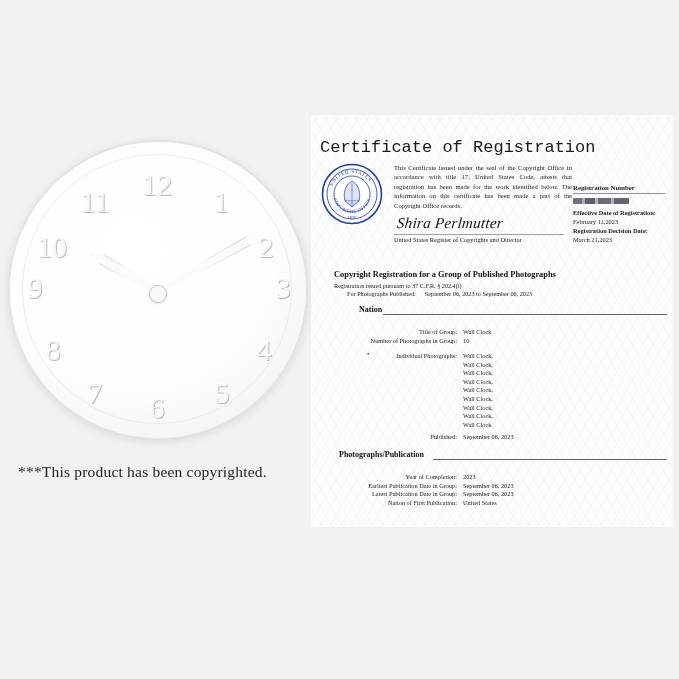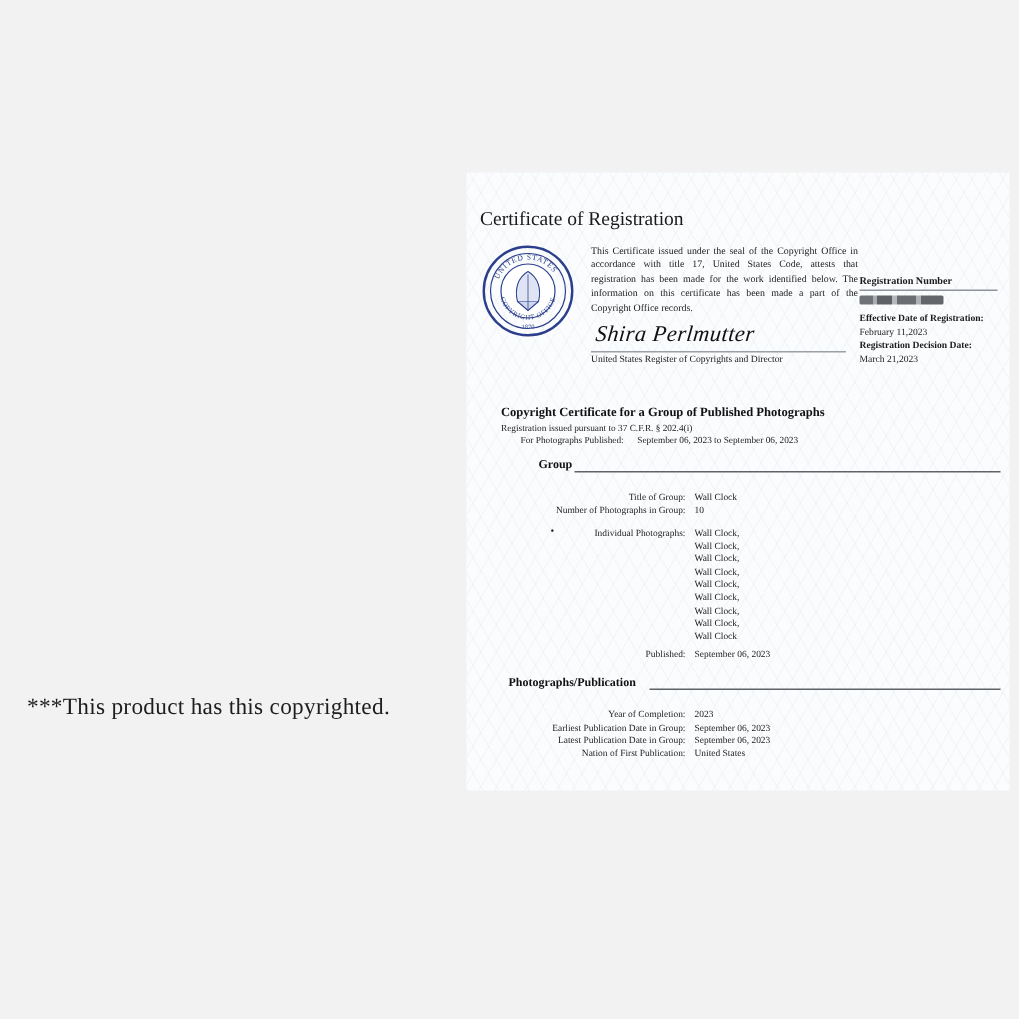--- a/index.html
+++ b/index.html
@@ -118,22 +118,22 @@
     background:
       repeating-linear-gradient(60deg, rgba(210,220,228,0.16) 0 1px, transparent 1px 9px),
       repeating-linear-gradient(-60deg, rgba(210,220,228,0.16) 0 1px, transparent 1px 9px),
       #fbfcfd;
     color: #131a22;
   }
   .cert-title {
     position: absolute;
     left: 9px;
     top: 23px;
-    font-family: Liberation Serif, serif;
-    font-size: 13px;
+    font-family: Liberation Mono, monospace;
+    font-size: 17px;
     color: #1a1a1a;
   }
 
   .seal {
     position: absolute;
     left: 10px;
     top: 48px;
     width: 62px;
     height: 62px;
   }
@@ -237,23 +237,44 @@
     position: absolute;
     font-size: 7px;
     color: #1b1b1b;
   }
 </style>
 </head>
 <body>
 
 <div class="page">
 
+  <div class="clock-wrap">
+    <div class="clock-face"></div>
+    <div class="clock-inner-ring"></div>
+
+    <div class="num" style="left:126px; top:30px;">12</div>
+    <div class="num" style="left:190px; top:47px;">1</div>
+    <div class="num" style="left:235px; top:92px;">2</div>
+    <div class="num" style="left:252px; top:133px;">3</div>
+    <div class="num" style="left:233px; top:195px;">4</div>
+    <div class="num" style="left:191px; top:238px;">5</div>
+    <div class="num" style="left:126px; top:253px;">6</div>
+    <div class="num" style="left:64px; top:238px;">7</div>
+    <div class="num" style="left:22px; top:195px;">8</div>
+    <div class="num" style="left:4px; top:133px;">9</div>
+    <div class="num" style="left:21px; top:92px;">10</div>
+    <div class="num" style="left:64px; top:47px;">11</div>
+
+    <div class="hand hand-min"></div>
+    <div class="hand hand-hour"></div>
+    <div class="hand-cap"></div>
+  </div>
 
   <div class="caption">
-    <div>***This product has this copyrighted.</div>
+    <div>***This product has been copyrighted.</div>
   </div>
 
   <div class="cert">
 
     <div class="cert-title">Certificate of Registration</div>
 
     <div class="seal">
       <svg width="62" height="62" viewBox="0 0 62 62">
         <circle cx="31" cy="31" r="29.5" fill="none" stroke="#2b3f8c" stroke-width="1.6"></circle>
         <circle cx="31" cy="31" r="25" fill="none" stroke="#2b3f8c" stroke-width="0.8"></circle>
@@ -283,29 +304,29 @@
       <div class="reg-head">Registration Number</div>
       <div class="reg-rule"></div>
       <div><span class="redacted"></span></div>
       <div style="height:3px"></div>
       <div class="reg-label">Effective Date of Registration:</div>
       <div>February 11,2023</div>
       <div class="reg-label">Registration Decision Date:</div>
       <div>March 21,2023</div>
     </div>
 
-    <div class="section-head" style="left:23px; top:155px;">Copyright Certificate for a Group of Published Photographs</div>
+    <div class="section-head" style="left:23px; top:155px;">Copyright Registration for a Group of Published Photographs</div>
     <div class="sub-line" style="left:23px; top:167px;">Registration issued pursuant to 37 C.F.R. § 202.4(i)</div>
     <div class="sub-line" style="left:36px; top:175px;">
       <span>For Photographs Published:</span>
       <span style="display:inline-block;width:6px"></span>
       <span>September 06, 2023 to September 06, 2023</span>
     </div>
 
-    <div class="field-head" style="left:48px; top:190px;">Group</div>
+    <div class="field-head" style="left:48px; top:190px;">Nation</div>
     <div class="hline" style="left:72px; top:199px; width:284px;"></div>
 
     <div class="lbl-col" style="left:30px; top:213px; width:116px;">
       <div>Title of Group:</div>
       <div>Number of Photographs in Group:</div>
     </div>
     <div class="val-col" style="left:152px; top:213px;">
       <div>Wall Clock</div>
       <div>10</div>
     </div>

